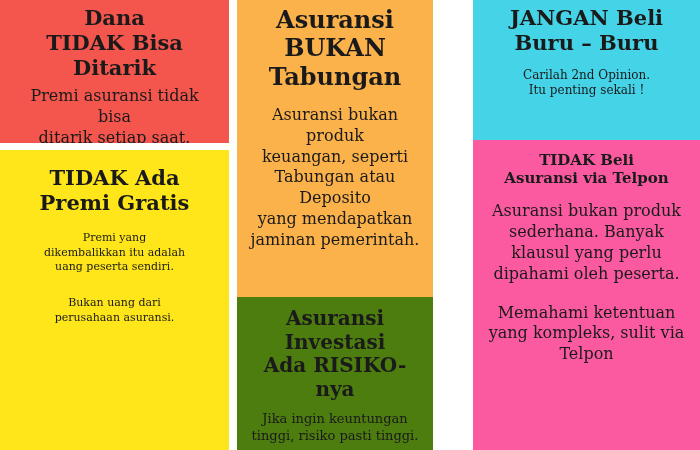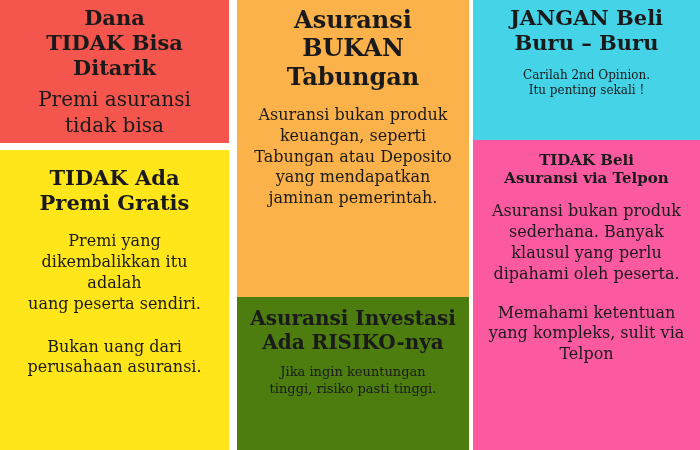--- a/index.html
+++ b/index.html
@@ -21,21 +21,21 @@
   }
   .col {
     position: absolute;
     top: 0;
     height: 450px;
     display: flex;
     flex-direction: column;
     box-sizing: border-box;
   }
   .col-left   { left: 0px;   width: 229px; gap: 7px; }
-  .col-mid    { left: 237px; width: 232px; }
+  .col-mid    { left: 237px; width: 196px; }
   .col-right  { left: 473px; width: 227px; }
 
   .card {
     box-sizing: border-box;
     width: 100%;
     padding: 8px 12px 12px 12px;
     text-align: center;
     color: #1a1a1a;
     overflow: hidden;
   }
@@ -55,29 +55,29 @@
     margin-bottom: 0;
   }
 
   
   .c-dana {
     background: #f4564e;
     height: 145px;
     padding-top: 6px;
   }
   .c-dana .title { font-size: 21px; }
-  .c-dana .body  { font-size: 20px; }
+  .c-dana .body  { font-size: 16px; }
 
   .c-gratis {
     background: #ffe61a;
     height: 305px;
     padding-top: 16px;
   }
   .c-gratis .title { font-size: 21px; margin-bottom: 16px; }
-  .c-gratis .body  { font-size: 16px; }
+  .c-gratis .body  { font-size: 11px; }
   .c-gratis .body p { margin-bottom: 22px; }
 
   
   .c-tabungan {
     background: #fcb24a;
     height: 297px;
     padding-top: 6px;
   }
   .c-tabungan .title { font-size: 24px; margin-bottom: 14px; }
   .c-tabungan .body  { font-size: 16px; }

